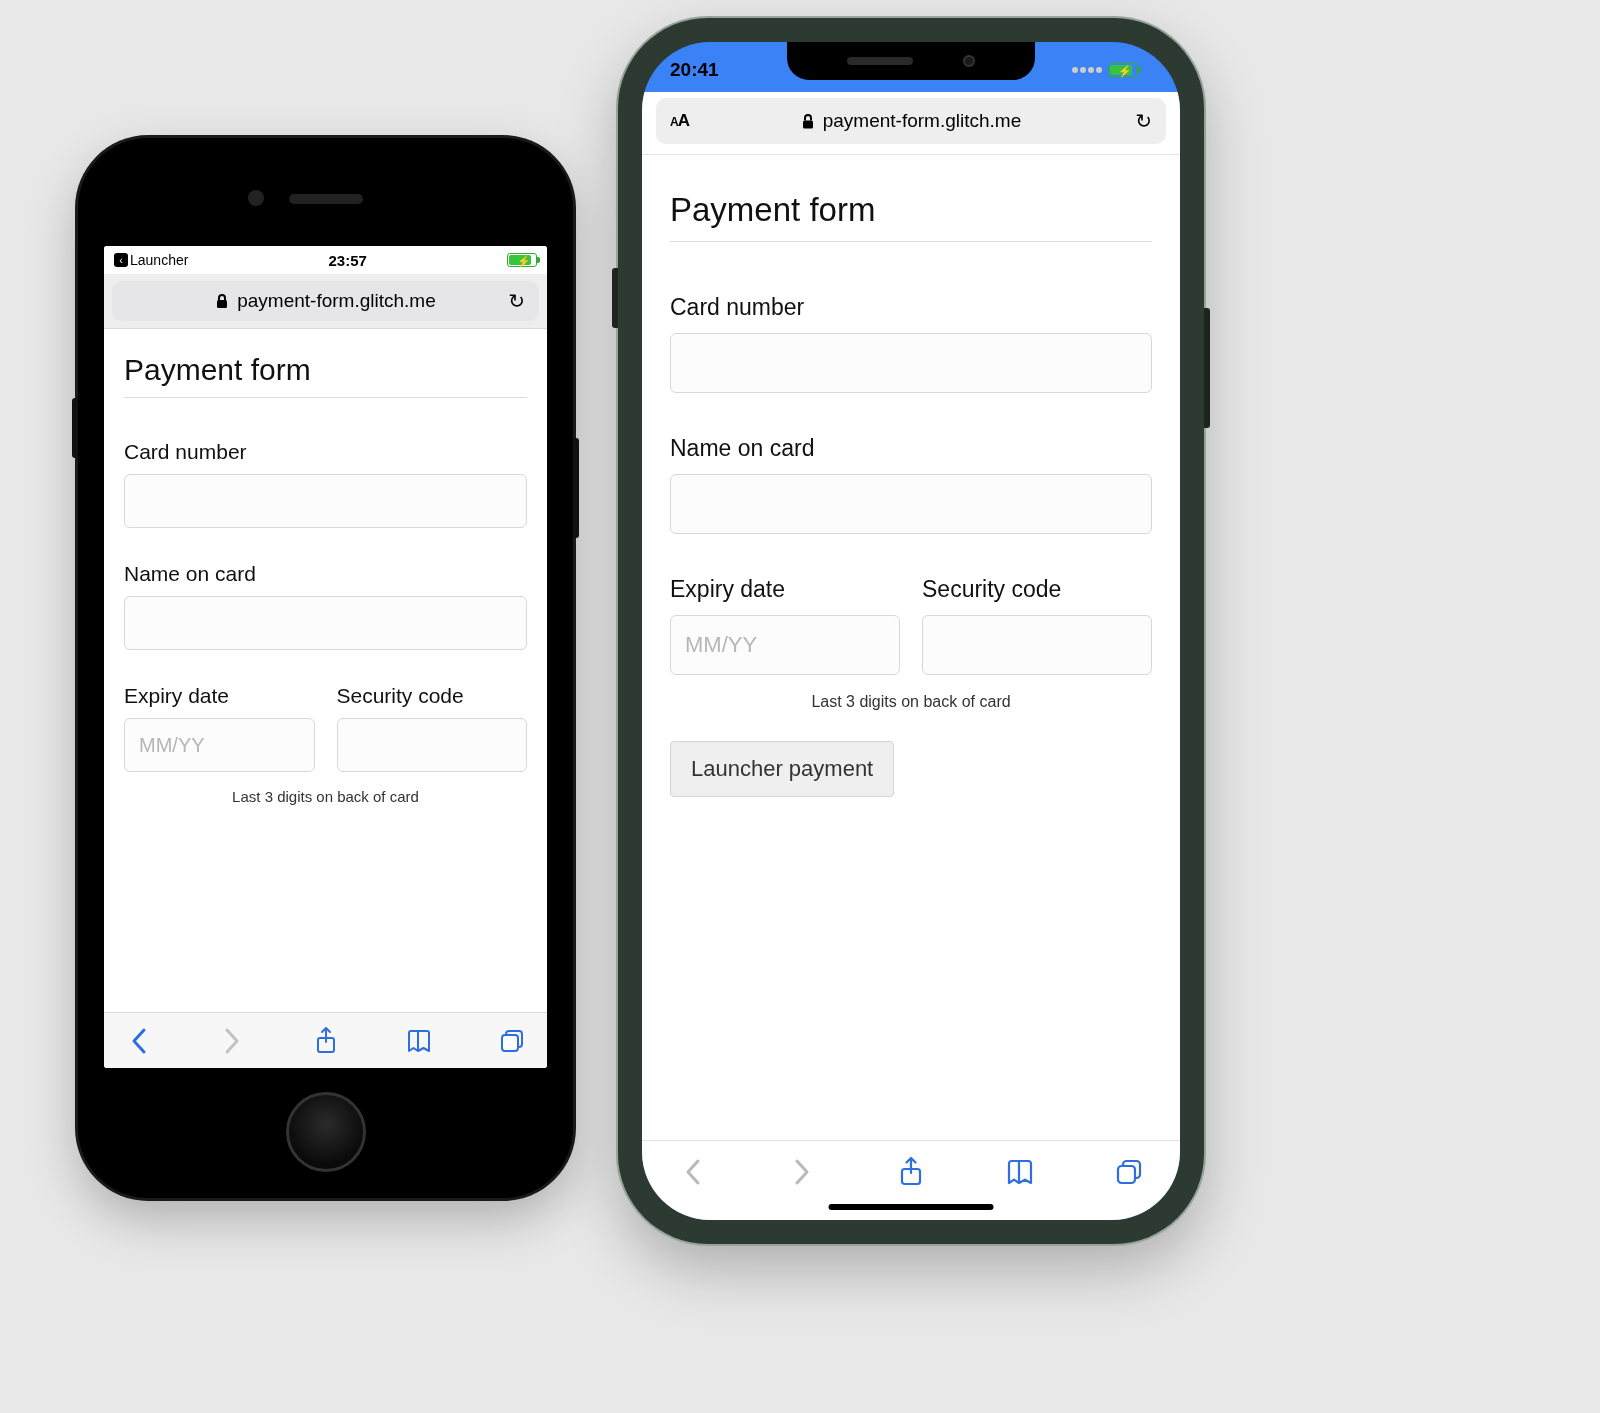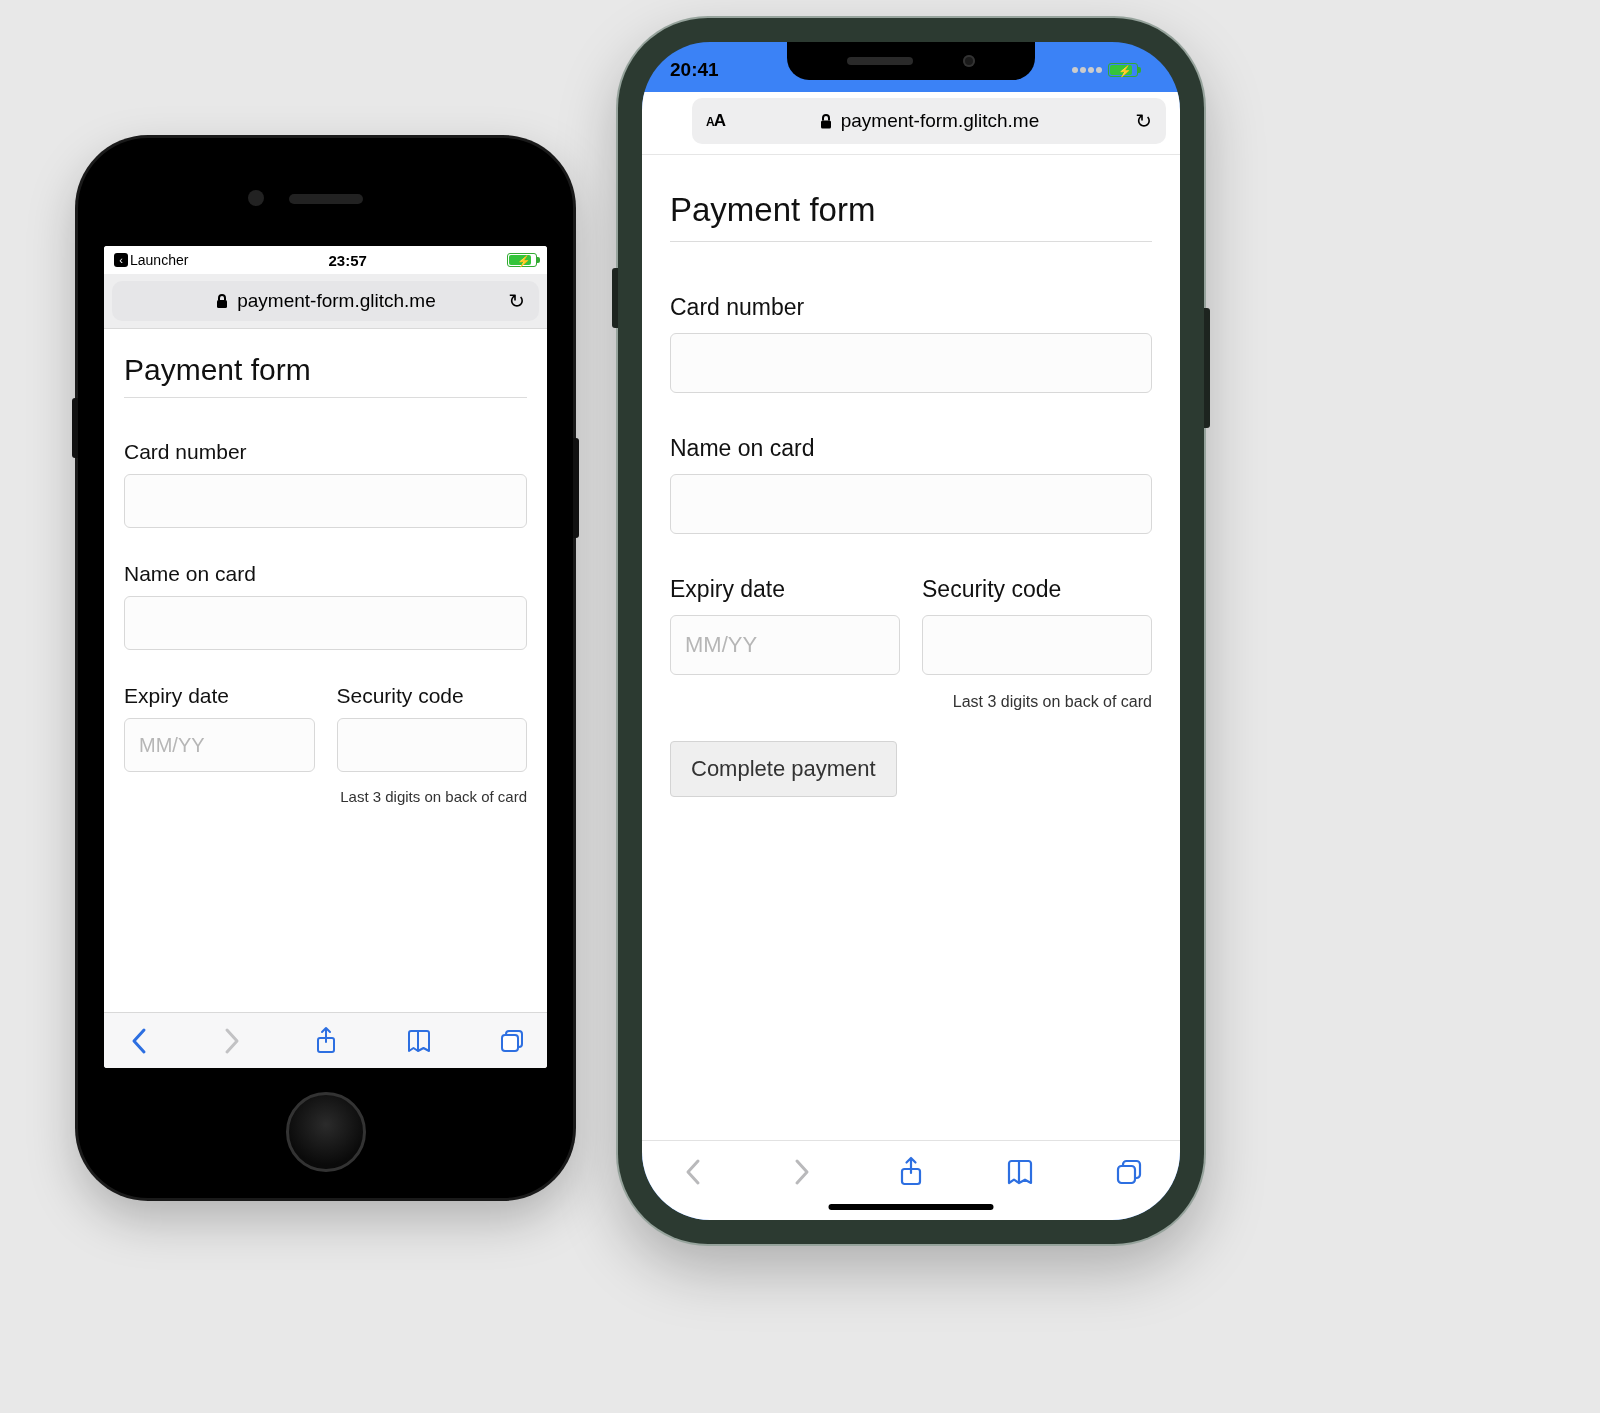--- a/index.html
+++ b/index.html
@@ -175,21 +175,21 @@
     width:100%; height:54px; border:1px solid #d8d8d8; border-radius:6px;
     background:#fcfcfc; font-size:20px; padding:12px 14px; color:#111;
   }
   .field input::placeholder{ color:#b6b6b6; }
   .phone-right .field label{ font-size:23px; margin-bottom:12px;}
   .phone-right .field input{ height:60px; font-size:22px; border-radius:6px;}
   .phone-right .field{ margin-bottom:42px; }
 
   .row2 { display:flex; gap:22px; }
   .row2 .field{ flex:1; margin-bottom:8px;}
-  .hint { text-align:right; font-size:15px; color:#333; margin-top:8px;}
+  .hint { text-align:center; font-size:15px; color:#333; margin-top:8px;}
   .phone-right .hint{ font-size:16px; margin-top:10px;}
 
   .submit-row{ margin-top:30px; }
   button.submit{
     background:#efefef; border:1px solid #d4d4d4; border-radius:4px;
     font-size:22px; padding:14px 20px; color:#333;
   } 
 
   
   .toolbar {
@@ -322,21 +322,21 @@
             <i></i>
           </span>
         <span class="battery charge">
             <span class="fill"></span>
             <span class="bolt">⚡</span>
           </span>
       </span>
     </div>
 
     <div class="url-bar-x">
-      <div class="url-pill" style="height:46px; background:#eeeeef;margin-left:36px;">
+      <div class="url-pill" style="height:46px; background:#eeeeef;">
         <span class="aa"><span class="s">A</span><span>A</span></span>
         <span class="lock">
           <svg width="14" height="17" viewBox="0 0 14 17" fill="none">
               <rect x="2" y="7.5" width="10" height="8" rx="1.5" fill="#000"></rect>
               <path d="M4 7.5V5a3 3 0 016 0v2.5" stroke="#000" stroke-width="2" fill="none"></path>
             </svg>
         </span>
         <span>payment-form.glitch.me</span>
         <span class="reload">↻</span>
       </div>
@@ -361,21 +361,21 @@
           <input type="text" placeholder="MM/YY" style="">
         </div>
         <div class="field">
           <label>Security code</label>
           <input type="text" style="">
         </div>
       </div>
       <div class="hint">Last 3 digits on back of card</div>
 
       <div class="submit-row">
-        <button class="submit">Complete payment</button>
+        <button class="submit">Launcher payment</button>
       </div>
     </div>
 
     <div class="toolbar">
       <span class="tb gray">
         <svg width="20" height="30" viewBox="0 0 20 30">
             <path d="M15 4 5 15l10 11" stroke="currentColor" stroke-width="3" fill="none" stroke-linecap="round" stroke-linejoin="round"></path>
           </svg>
       </span>
       <span class="tb gray">

